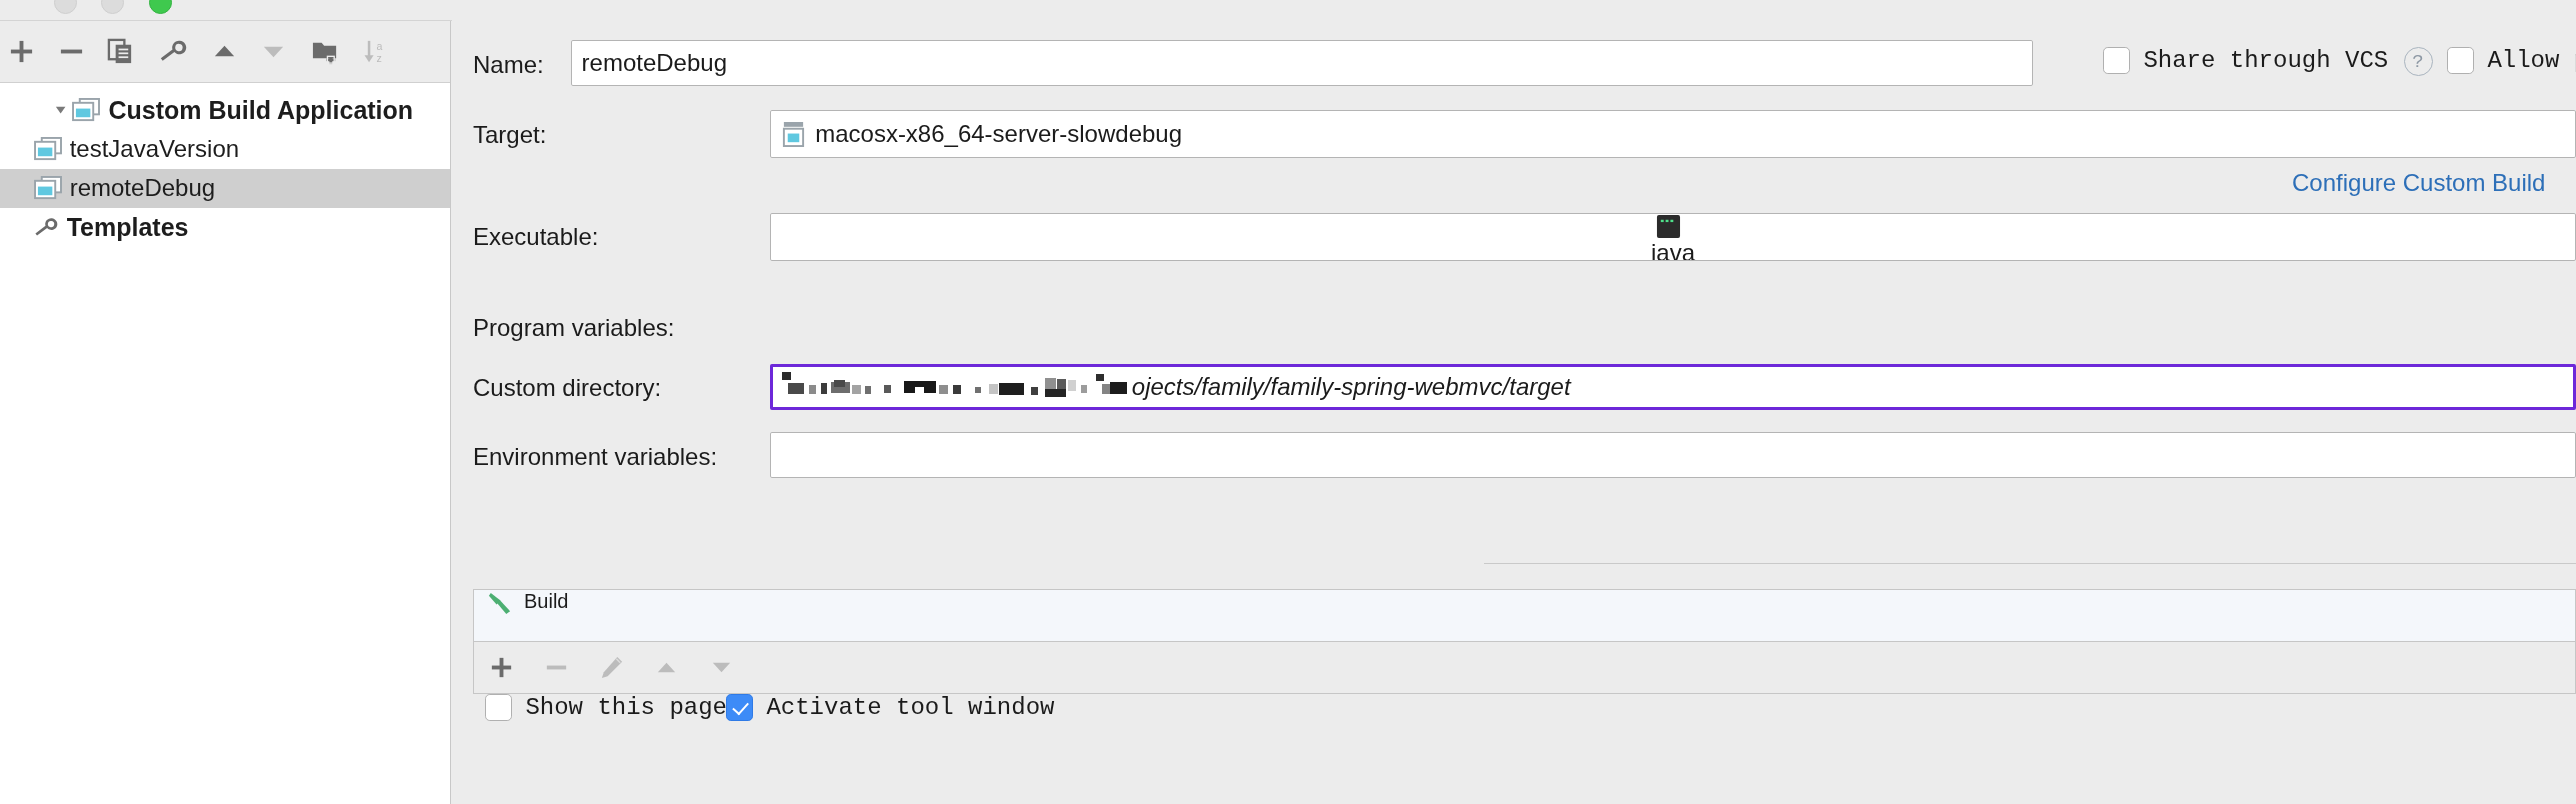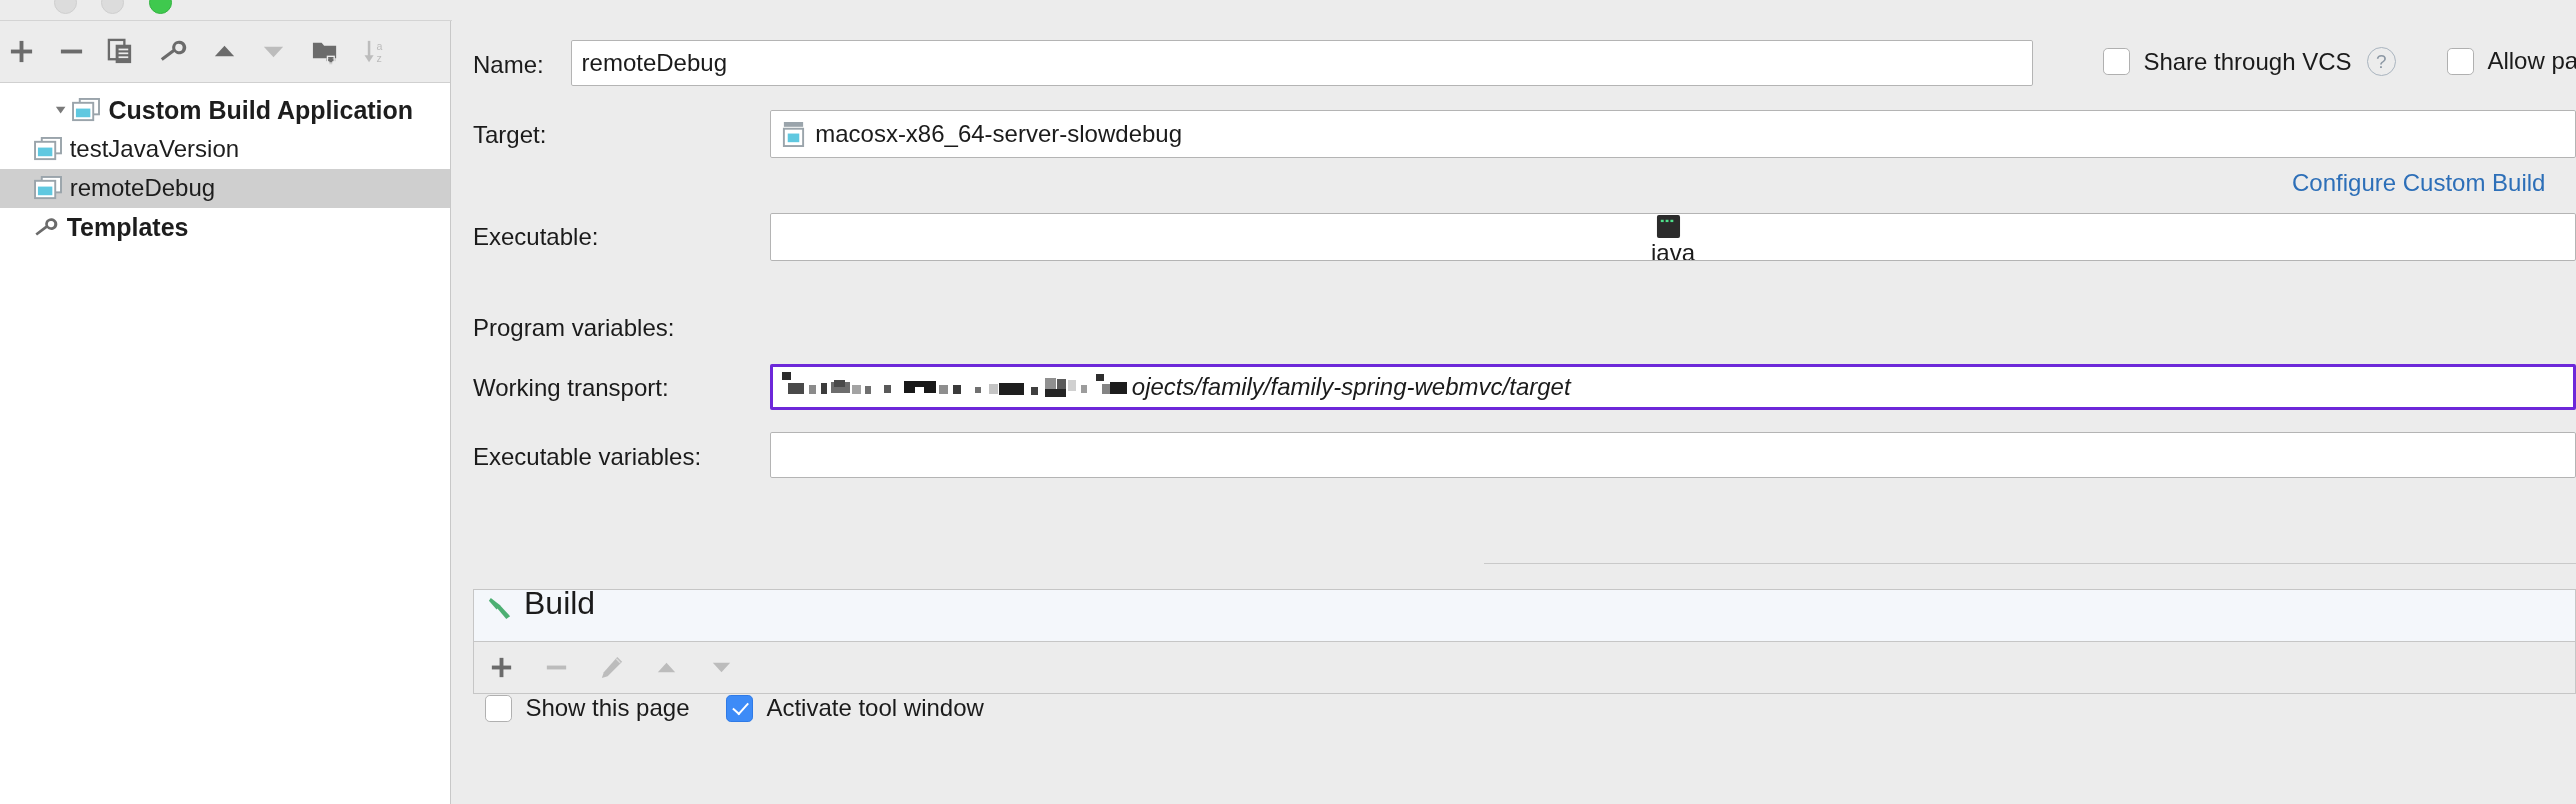--- a/index.html
+++ b/index.html
@@ -150,24 +150,25 @@
     position: absolute;
     left: 8.6px; top: 3.8px;
     width: 6.7px; height: 13.4px;
     border: solid #ffffff;
     border-width: 0 2.9px 2.9px 0;
     transform: rotate(42deg);
   }
   .cbrow {
     position: absolute;
     display: flex;
-    align-items: center;
+    align-items: flex-start;
     font-size: 24px;
     color: #1b1b1b;
     white-space: nowrap;
+    font-family: Liberation Mono, monospace;
   }
   .cbrow .cblabel { margin-left: 13.4px; }
 
   .helpicon {
     width: 29px; height: 29px;
     border-radius: 50%;
     border: 1.9px solid #a9b4bf;
     color: #8d98a4;
     font-size: 19px;
     display: flex;
@@ -217,24 +218,24 @@
   }
 
   #bl-list {
     position: absolute;
     background: #f4f7fb;
     border: 1px solid #c6c6c6;
     border-bottom: none;
   }
   .bl-item {
     display: flex;
-    align-items: flex-end;
+    align-items: flex-start;
     height: 32px;
     padding-left: 11.5px;
-    font-size: 32px;
+    font-size: 20px;
     color: #1b1b1b;
   }
   .bl-item .icn { margin-right: 11.5px; display: flex; align-items: center; }
 
   #bl-toolbar {
     position: absolute;
     background: #ececec;
     border: 1px solid #c6c6c6;
     border-top: 1px solid #c6c6c6;
     display: flex;
@@ -409,21 +410,21 @@
           <rect x="5" y="6" width="3" height="2.4" fill="#4fe08a"></rect>
           <rect x="10" y="6" width="3" height="2.4" fill="#4fe08a"></rect>
           <rect x="15" y="6" width="3" height="2.4" fill="#4fe08a"></rect>
         </svg>
       </span>
       <span>java</span>
     </div>
 
     <div class="flabel" style="left:21px; top:303px;">Program variables:</div>
 
-    <div class="flabel" style="left:21px; top:363px;">Working transport:</div>
+    <div class="flabel" style="left:21px; top:363px;">Custom directory:</div>
     <div class="ftext flat" style="left:318px; top:353px; width:1806px; height:46px; padding-left:3.8px;">
       <span class="redact">
         <i style="left:5.7px;  top:1.9px;  width:8.6px;  height:8.6px;  background:#2a2a2a;"></i>
         <i style="left:11.5px; top:13.4px; width:15.3px; height:10.5px; background:#494949;"></i>
         <i style="left:32px; top:15.3px; width:7.6px;  height:8.6px;  background:#8b8b8b;"></i>
         <i style="left:44px; top:13.4px; width:6.7px;  height:10.5px; background:#3c3c3c;"></i>
         <i style="left:54px; top:11.5px; width:19px; height:11.5px; background:#6d6d6d;"></i>
         <i style="left:57px; top:9.6px; width:11.5px; height:7.6px;  background:#4a4a4a;"></i>
         <i style="left:75px; top:15.3px; width:9.6px; height:8.6px;  background:#a3a3a3;"></i>
         <i style="left:88px; top:16px; width:6.7px;  height:7.6px;  background:#6f6f6f;"></i>
@@ -441,21 +442,21 @@
         <i style="left:268px;top:19px; width:21px; height:7.6px;  background:#242424;"></i>
         <i style="left:291px;top:9.6px; width:8.6px;  height:11.5px; background:#d0d0d0;"></i>
         <i style="left:304px;top:15.3px; width:6.7px;  height:7.6px;  background:#9c9c9c;"></i>
         <i style="left:319px;top:3.8px;  width:8.6px;  height:7.6px;  background:#2e2e2e;"></i>
         <i style="left:325px;top:14.3px; width:8.6px;  height:9.6px; background:#848484;"></i>
         <i style="left:333px;top:12.4px; width:17px; height:11.5px; background:#1c1c1c;"></i>
       </span>
       <span>ojects/family/family-spring-webmvc/target</span>
     </div>
 
-    <div class="flabel" style="left:21px; top:432px;">Executable variables:</div>
+    <div class="flabel" style="left:21px; top:432px;">Environment variables:</div>
     <div class="ftext" style="left:318px; top:421px; width:1806px; height:46px;"></div>
 
     <div class="section-rule" style="left:1032px; top:552px; width:1092px;"></div>
 
     <div id="bl-list" style="left:21px; top:578px; width:2103px; height:52px;">
       <div class="bl-item">
         <span class="icn">
           <svg width="27" height="27" viewBox="0 0 28 28">
             <path d="M5 3 L15 11 L11 15 L3 6 Z" fill="#4caf72"></path>
             <path d="M11 13 L21 25 L25 22 L14 10 Z" fill="#4caf72"></path>

